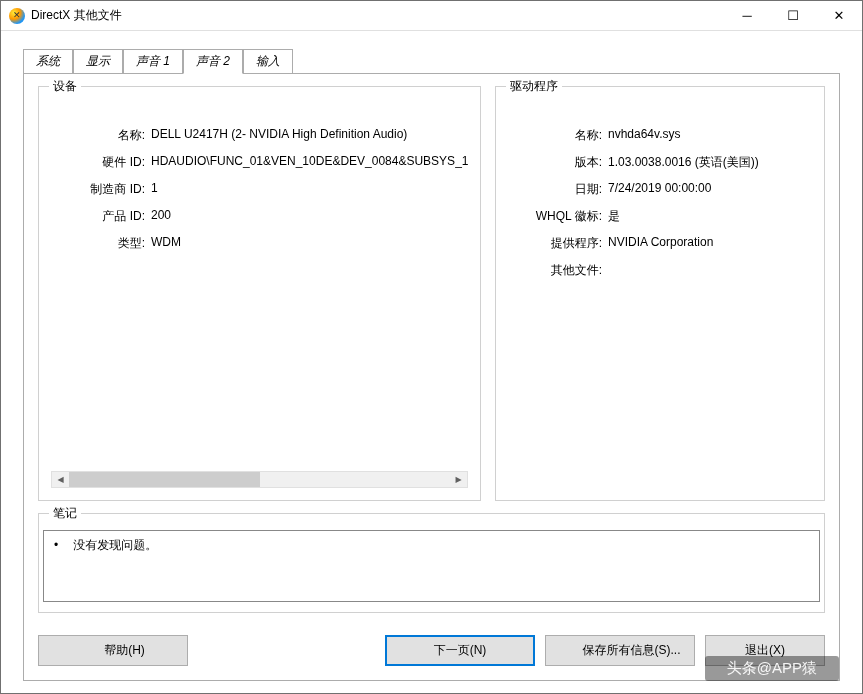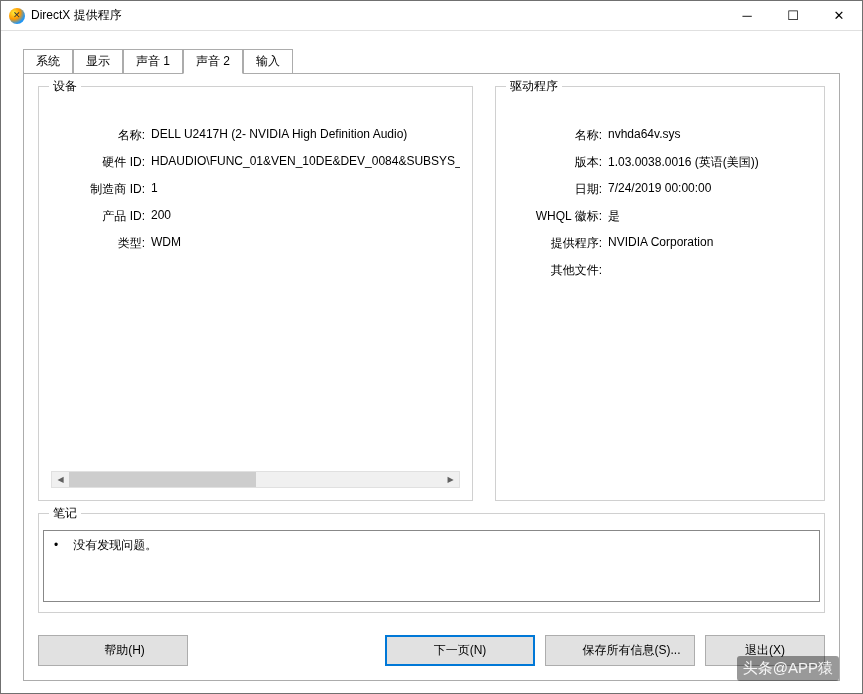--- a/index.html
+++ b/index.html
@@ -22,32 +22,32 @@
       position: relative;
     }
     .titlebar-icon::after { content: '✕'; position: absolute; font-size: 9px; color: #333; top: 2px; left: 4px; }
     .titlebar-title { flex: 1; font-size: 12px; color: #000; }
     .titlebar-controls { display: flex; height: 100%; }
     .titlebar-btn {
       width: 46px; height: 100%; display: flex; align-items: center; justify-content: center;
       font-size: 13px; color: #000; cursor: pointer;
     }
     .content { flex: 1; padding: 18px 22px 12px 22px; display: flex; flex-direction: column; }
-    .tabs { display: flex; position: relative; z-index: 2; margin-bottom: -1px; }
+    .tabs { display: flex; position: relative; z-index: 2; margin-bottom: -1px; font-style: italic; }
     .tab {
       padding: 3px 12px; border: 1px solid #acacac; background: #fff;
       margin-right: 0px; font-size: 12px; cursor: pointer;
       border-bottom: 1px solid #acacac;
     }
     .tab.active { border-bottom: 1px solid #fff; background: #fff; }
     .tab-panel {
       border: 1px solid #acacac; flex: 1; padding: 12px 14px 14px 14px;
       display: flex; flex-direction: column; gap: 12px;
     }
-    .two-col { display: flex; gap: 22px; flex: 1; min-height: 0; }
+    .two-col { display: flex; gap: 14px; flex: 1; min-height: 0; }
     .fieldset {
       border: 1px solid #d0d0d0; padding: 10px 12px 12px 12px;
       position: relative; display: flex; flex-direction: column;
     }
     .fieldset.left { flex: 1; min-width: 0; }
     .fieldset.right { width: 330px; }
     .fieldset-legend {
       position: absolute; top: -9px; left: 10px; background: #fff;
       padding: 0 4px; font-size: 12px;
     }
@@ -69,30 +69,30 @@
     .spacer { flex: 1; }
     .btn {
       border: 1px solid #adadad; background: #e1e1e1; padding: 6px 0;
       font-size: 12px; text-align: center; cursor: pointer; min-width: 120px;
     }
     .btn.wide { min-width: 150px; padding-left: 23px; }
     .btn.default { border: 2px solid #0078d7; padding: 5px 0; }
     .watermark {
       position: absolute; bottom: 13px; right: 24px; font-size: 15px;
       color: rgba(255,255,255,0.9); background: rgba(0,0,0,0.4);
-      padding: 3px 6px; border-radius: 3px; pointer-events: none;
+      padding: 3px 22px; border-radius: 3px; pointer-events: none;
     }
   </style>
 </head>
 <body>
 
 <div class="window">
   <div class="titlebar">
     <div class="titlebar-icon"></div>
-    <div class="titlebar-title">DirectX 提供程序</div>
+    <div class="titlebar-title">DirectX 其他文件</div>
     <div class="titlebar-controls">
       <div class="titlebar-btn">─</div>
       <div class="titlebar-btn">☐</div>
       <div class="titlebar-btn close">✕</div>
     </div>
   </div>
 
   <div class="content">
     <div class="tabs">
       <div class="tab">系统</div>

